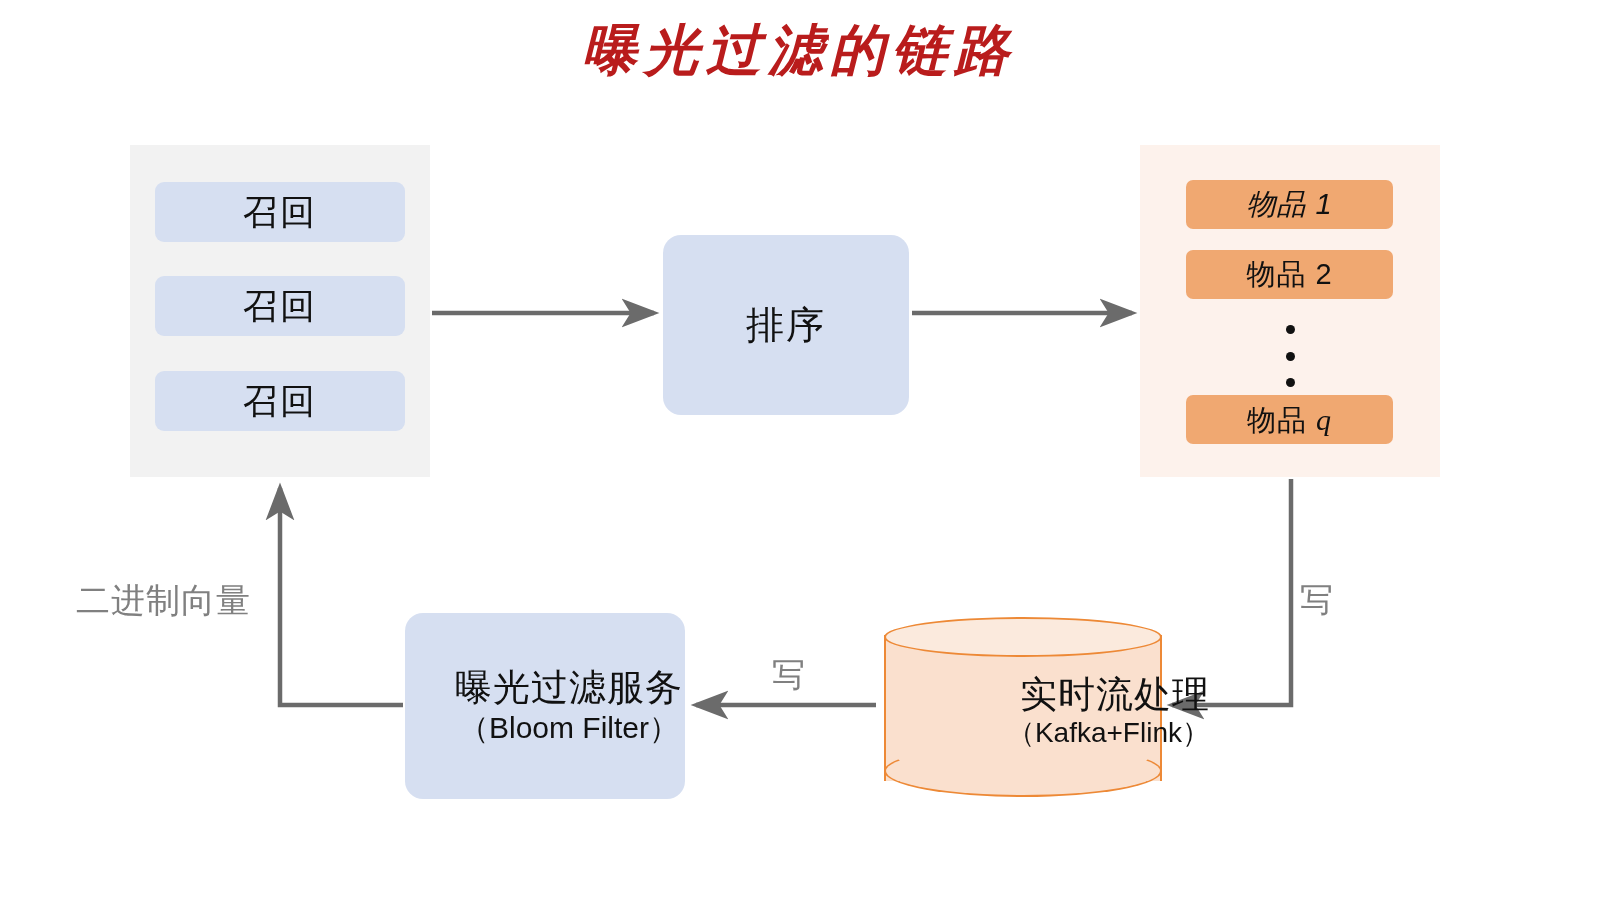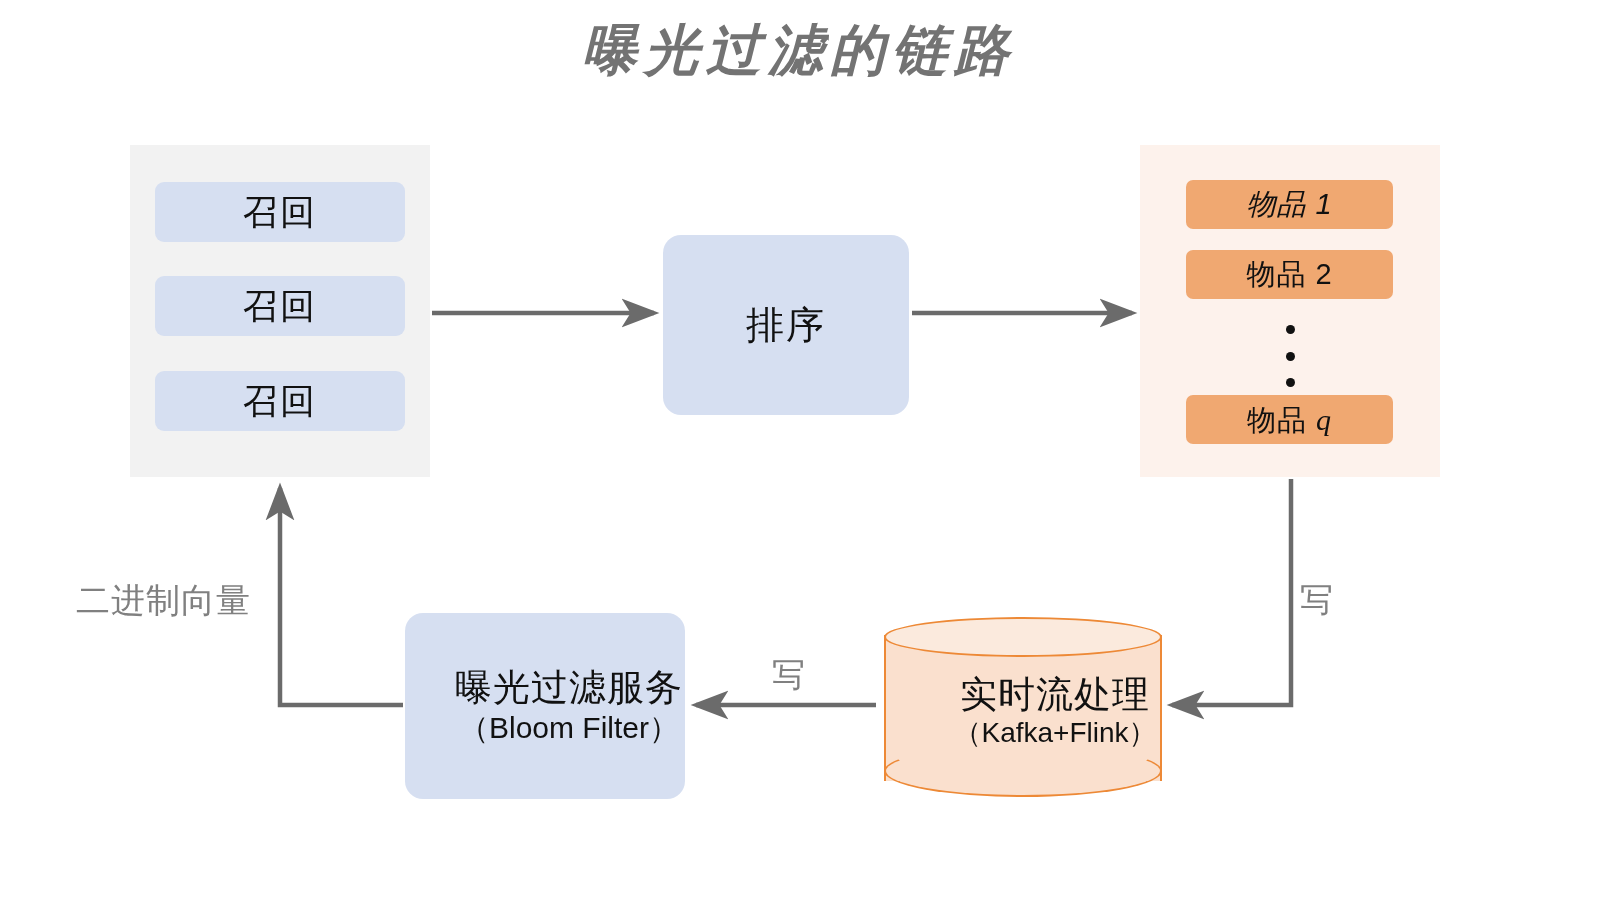--- a/index.html
+++ b/index.html
@@ -28,21 +28,21 @@
     position: absolute;
     left: 0;
     top: 14px;
     width: 1598px;
     text-align: center;
     font-family: "Liberation Serif", "DejaVu Serif", serif;
     font-weight: 700;
     font-style: italic;
     font-size: 55px;
     letter-spacing: 7px;
-    color: #737373;
+    color: #b91c1c;
     white-space: nowrap;
   }
 
   
   .panel {
     position: absolute;
     box-sizing: border-box;
   }
   .panel-recall {
     left: 130px;
@@ -192,23 +192,22 @@
     box-sizing: border-box;
     background: #fbeadd;
     border: 2.5px solid #ed8936;
     border-radius: 50% / 50%;
   }
   .cyl-label {
     position: absolute;
     left: 0;
     top: 58px;
     width: 326px;
-    text-align: center;
+    text-align: right;
     line-height: 1.1;
-    margin-left: 8px;
   }
   .cyl-label .line1 {
     font-size: 37px;
     letter-spacing: 1px;
   }
   .cyl-label .line2 {
     font-size: 28px;
     margin-top: 2px;
   }
 

